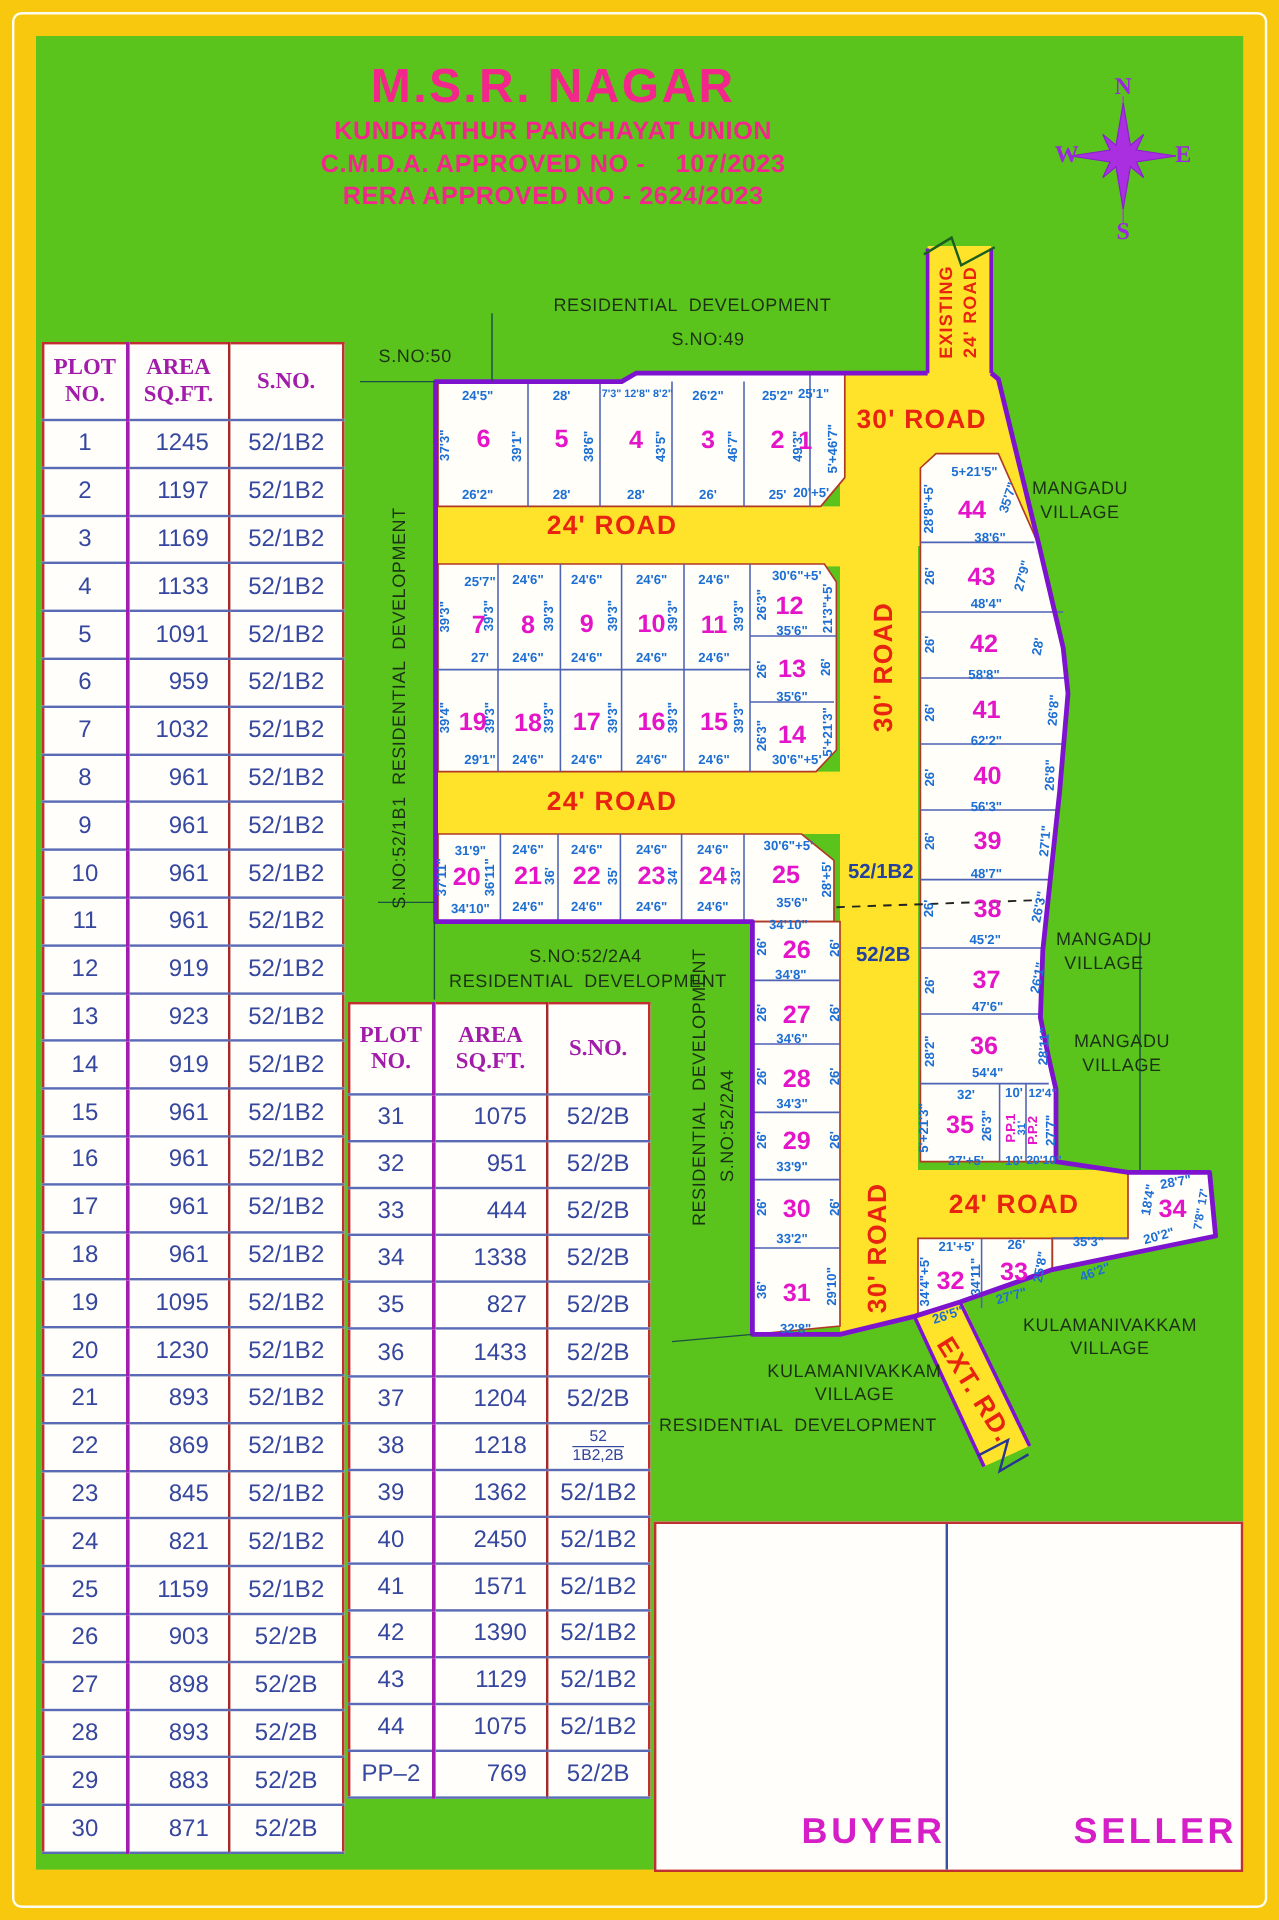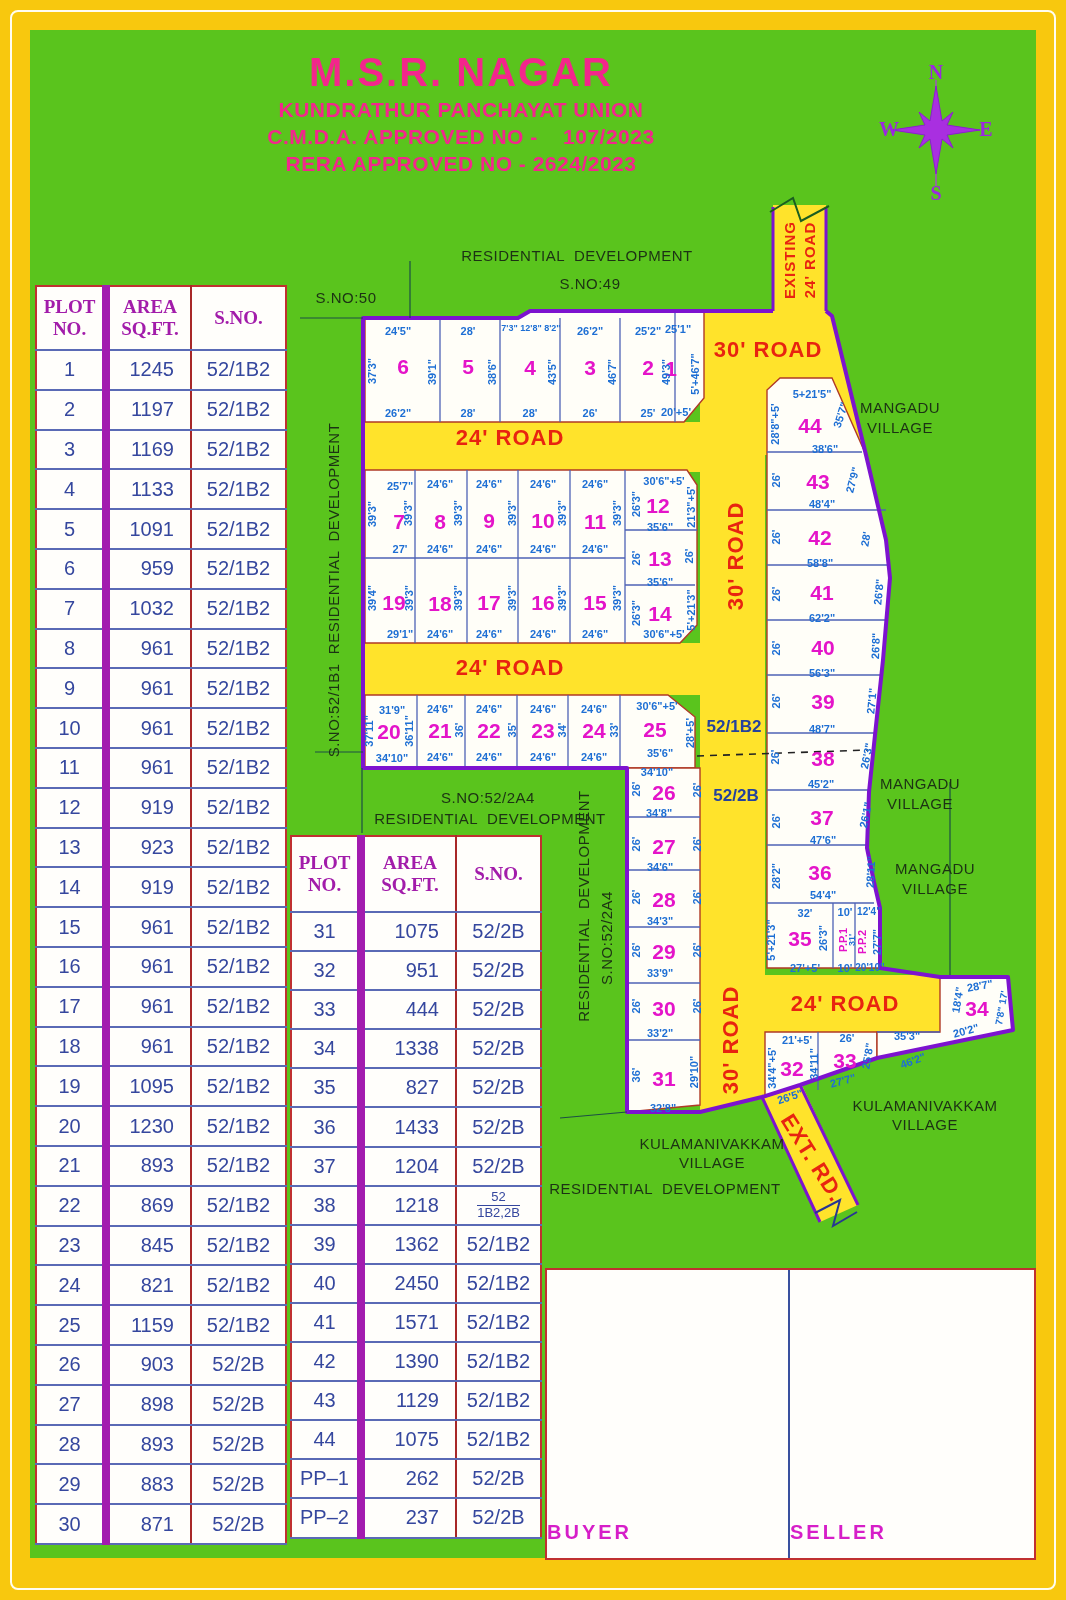--- a/index.html
+++ b/index.html
@@ -19,33 +19,33 @@
   .roadsm{color:#e82410;font-size:15px;font-weight:bold;letter-spacing:1px}
   .blk{color:#1c3214;font-size:15px;letter-spacing:.5px}
   .sno{color:#24429d;font-size:17px;font-weight:bold}
   .pp{color:#e414c9;font-size:11px;font-weight:bold}
   .cmp{color:#9c27e0;font-size:20px;font-family:"Liberation Serif",serif;font-weight:bold}
   
   table.ptable{position:absolute;background:#fffefb;border-collapse:collapse;border:2px solid #c03030;table-layout:fixed}
   table.ptable th{color:#a21caa;font-family:"Liberation Serif",serif;font-size:19px;white-space:pre-line;font-weight:bold;vertical-align:middle}
   table.ptable td{color:#35479e;font-size:20px;text-align:center;vertical-align:middle}
   table.ptable td,table.ptable th{border-bottom:2px solid #5a6ab5;padding:0}
-  table.ptable td:nth-child(1),table.ptable th:nth-child(1){border-right:8px solid #a21caf}
+  table.ptable td:nth-child(1),table.ptable th:nth-child(1){border-right:3px solid #a21caf}
   table.ptable td:nth-child(2),table.ptable th:nth-child(2){border-right:2px solid #a82828}
   table.ptable td.area{text-align:right;padding-right:16px}
   #t1{left:35px;top:285px;width:250px}
   #t2{left:290px;top:835px;width:250px}
   #t1 thead tr{height:64px}#t1 tbody tr{height:39.8px}
   #t2 thead tr{height:76px}#t2 tbody tr{height:39.1px}
   .frac{display:inline-flex;flex-direction:column;font-size:13px;line-height:1.1;vertical-align:middle}
   .frac .fr-top{border-bottom:1px solid #35479e;padding:0 3px}
   
   .signbox{position:absolute;left:545px;top:1268px;width:487px;height:288px;background:#fffefb;border:2px solid #c03030}
   .signdiv{position:absolute;left:241px;top:0;height:100%;border-left:2px solid #39509e}
-  .signlbl{position:absolute;bottom:14px;color:#d61ec8;font-weight:bold;font-size:20px;letter-spacing:3px;width:241px;text-align:left}
+  .signlbl{position:absolute;bottom:14px;color:#d61ec8;font-weight:bold;font-size:30px;letter-spacing:3px;width:241px;text-align:right}
   .signlbl.b{left:0}.signlbl.s{left:243px}
   svg{position:absolute;left:0;top:0}
 </style>
 </head>
 <body>
 
 <div class="green-panel"></div>
 
 <svg id="map-svg" width="1066" height="1600" viewBox="0 0 1066 1600">
 
@@ -598,27 +598,22 @@
         <td>43</td>
         <td class="area">1129</td>
         <td>52/1B2</td>
       </tr>
       <tr>
         <td>44</td>
         <td class="area">1075</td>
         <td>52/1B2</td>
       </tr>
       <tr>
-        <td>PP–1</td>
-        <td class="area">262</td>
-        <td>52/2B</td>
-      </tr>
-      <tr>
         <td>PP–2</td>
-        <td class="area">237</td>
+        <td class="area">769</td>
         <td>52/2B</td>
       </tr>
     </tbody>
 </table>
 
 <div class="signbox">
   <div class="signdiv"></div>
   <div class="signlbl b">BUYER</div>
   <div class="signlbl s">SELLER</div>
 </div>

